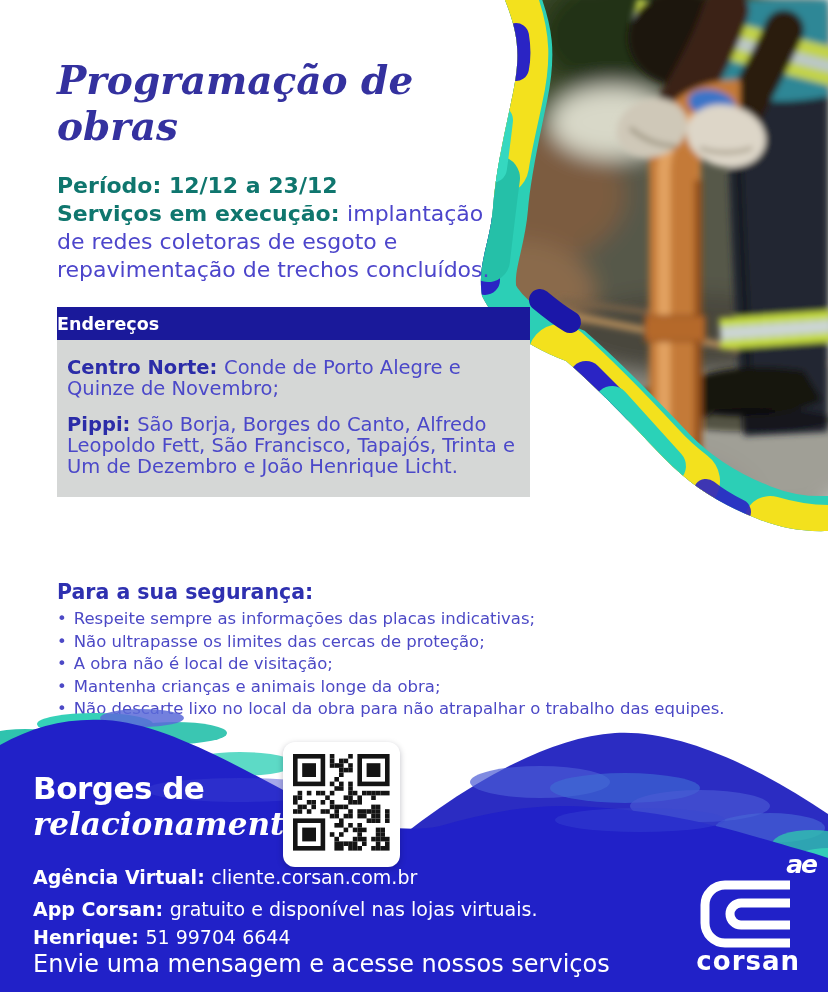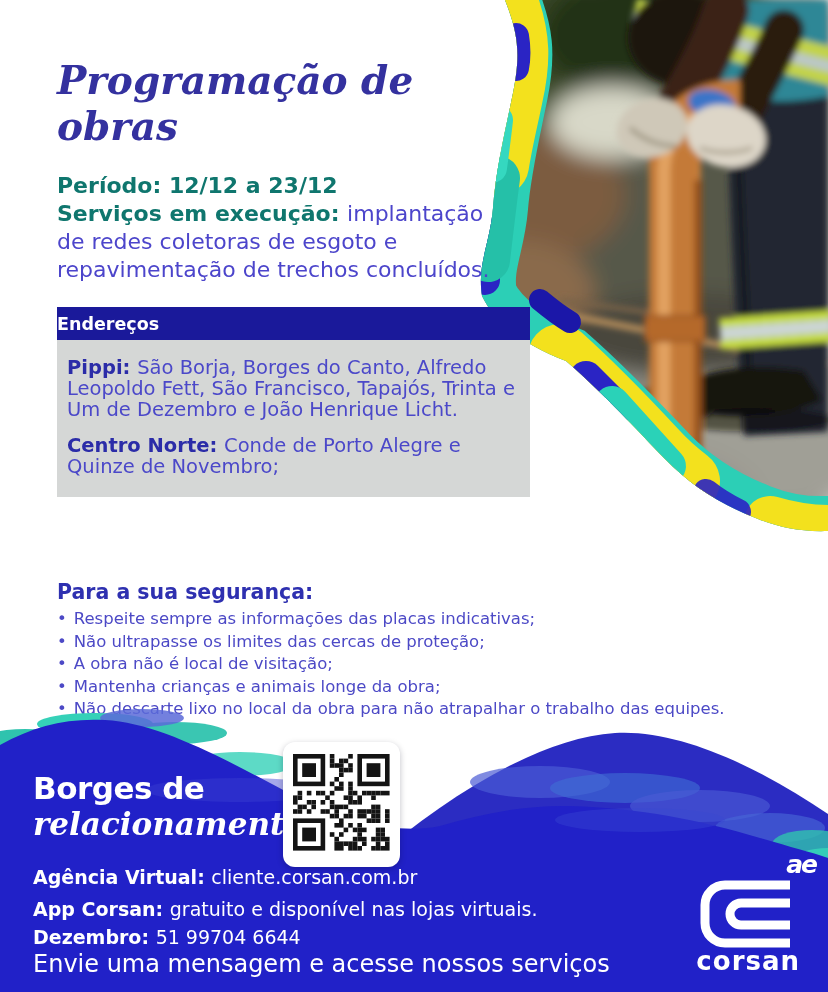--- a/index.html
+++ b/index.html
@@ -174,26 +174,26 @@
       <b>Serviços em execução: </b>
       <span>implantação de redes coletoras de esgoto e repavimentação de trechos concluídos.</span>
     </div>
   </div>
 
   <div class="addr-header">
     <span>Endereços</span>
   </div>
   <div class="addr-box">
     <p>
+      <b>Centro Norte: </b>
+      <span>Conde de Porto Alegre e Quinze de Novembro;</span>
+    </p>
+    <p>
       <b>Pippi: </b>
       <span>São Borja, Borges do Canto, Alfredo Leopoldo Fett, São Francisco, Tapajós, Trinta e Um de Dezembro e João Henrique Licht.</span>
-    </p>
-    <p>
-      <b>Centro Norte: </b>
-      <span>Conde de Porto Alegre e Quinze de Novembro;</span>
     </p>
   </div>
 
   <div class="safety">
     <p class="safety-title">Para a sua segurança:</p>
     <ul class="safety-list">
       <li>
           <span class="blt">•</span>
           <span>Respeite sempre as informações das placas indicativas;</span>
         </li>
@@ -384,21 +384,21 @@
     <div class="contacts">
       <div class="contact-row r0">
         <b>Agência Virtual: </b>
         <span class="val">cliente.corsan.com.br</span>
       </div>
       <div class="contact-row r1">
         <b>App Corsan: </b>
         <span class="val">gratuito e disponível nas lojas virtuais.</span>
       </div>
       <div class="contact-row r2">
-        <b>Dezembro: </b>
+        <b>Henrique: </b>
         <span class="val">51 99704 6644</span>
       </div>
       <div class="contact-row r3">Envie uma mensagem e acesse nossos serviços</div>
     </div>
 
     <div class="logo">
       <span class="ae">ae</span>
       <svg class="cmark" width="100" height="68" viewBox="0 0 100 68">
         <path d="M94,5 H29 A20,20 0 0 0 9,25 V43 A20,20 0 0 0 29,63 H94" fill="none" stroke="#ffffff" stroke-width="9"></path>
         <path d="M94,23 H45 A11,11 0 0 0 34,34 A11,11 0 0 0 45,45 H94" fill="none" stroke="#ffffff" stroke-width="9"></path>

